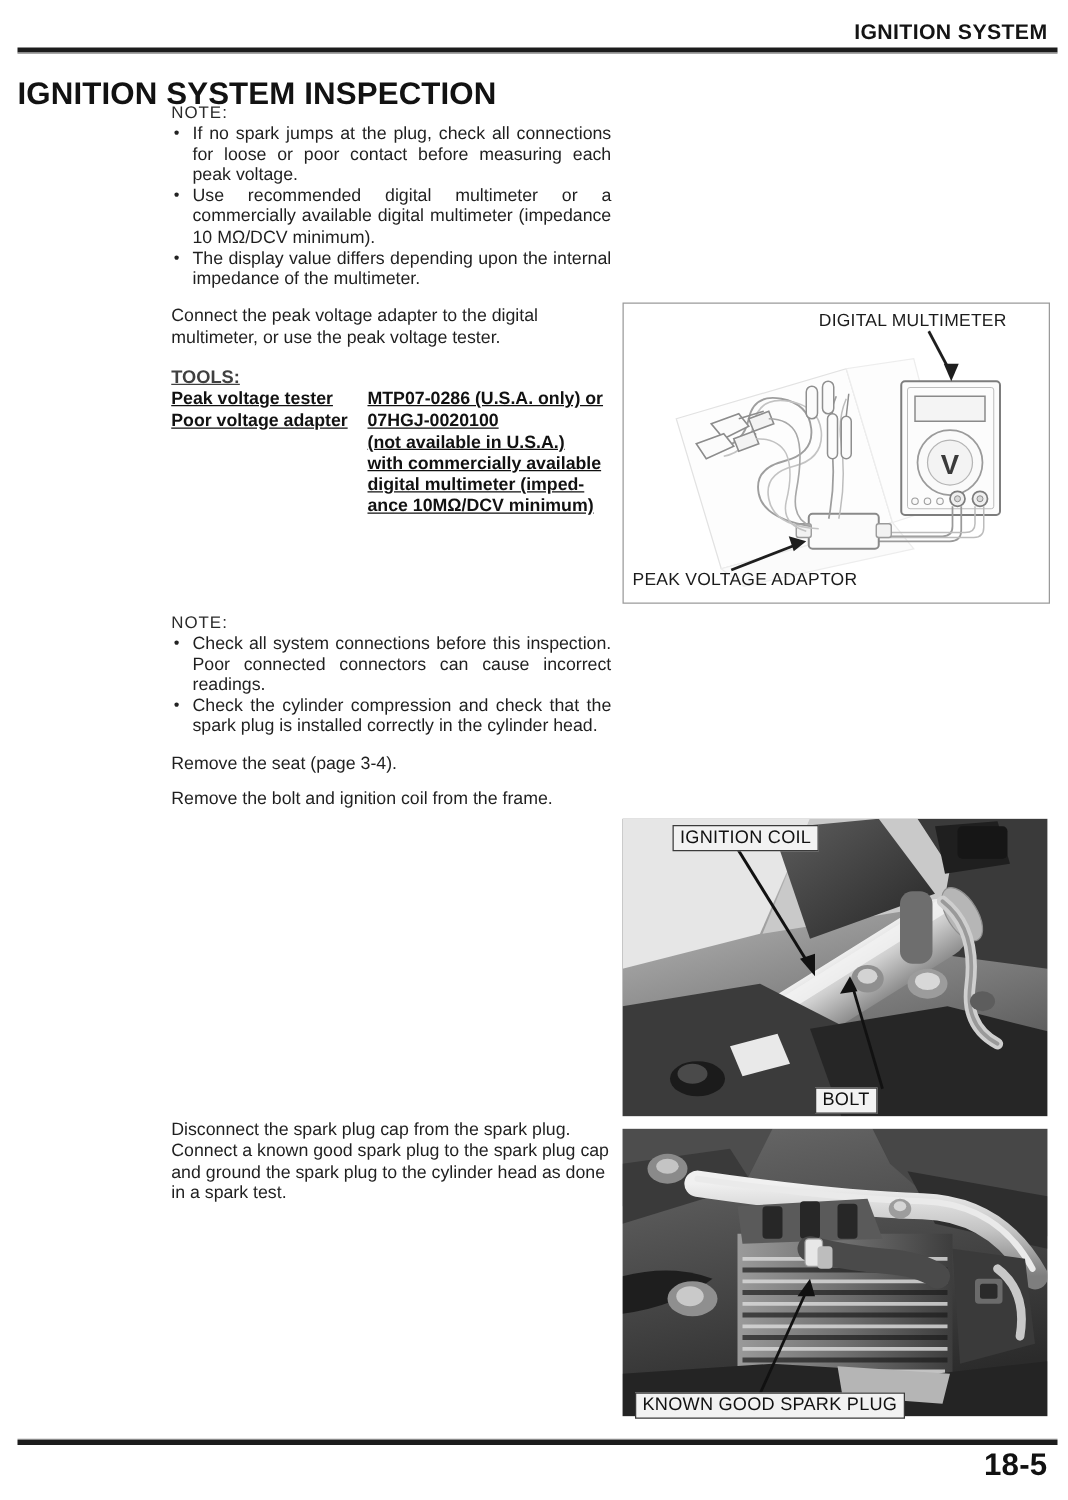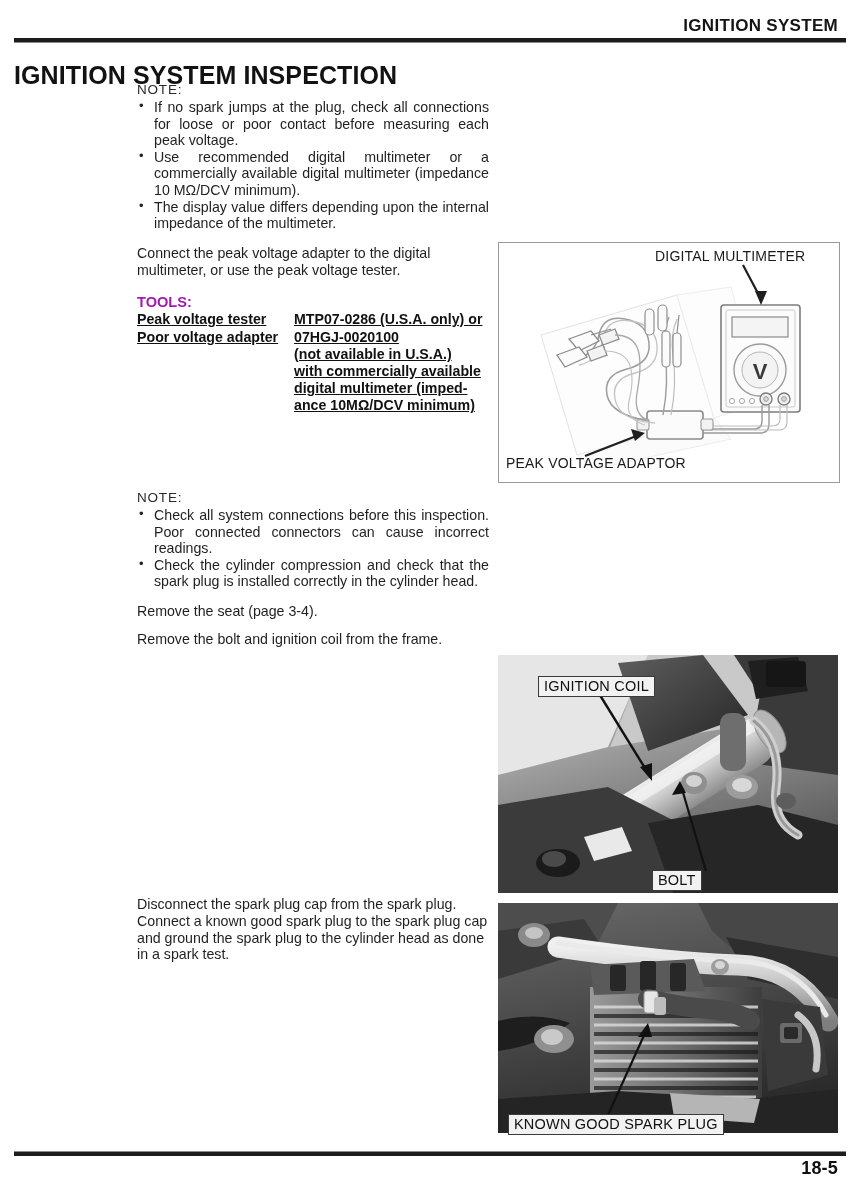--- a/index.html
+++ b/index.html
@@ -92,22 +92,23 @@
     font-size: 14.2px;
     line-height: 16.8px;
     color: #1f1f1f;
     margin-top: 13px;
   }
   .para.tight { margin-top: 11px; }
 
   .tools-head {
     font-size: 14.6px;
     font-weight: bold;
-    color: #a21caf;
+    color: #404040;
     margin-top: 16px;
+    text-decoration: underline;
   }
   .tools-table {
     margin-top: 1px;
     font-size: 14.2px;
     font-weight: bold;
     color: #111;
     line-height: 17.2px;
     text-decoration: underline;
   }
   .tools-row { display: flex; }
@@ -166,21 +167,21 @@
     position: absolute;
     left: 0; right: 0;
     top: -1px;
     height: 1px;
     background: #8a8a8a;
   }
   .page-num {
     position: absolute;
     right: 16px;
     top: 1158px;
-    font-size: 18px;
+    font-size: 25px;
     font-weight: bold;
     color: #111;
     letter-spacing: 0.2px;
   }
 
   svg { display: block; }
 </style>
 </head>
 <body>
 
@@ -359,21 +360,21 @@
     <g>
       <path d="M92,24 L150,118" stroke="#111" stroke-width="2.4" fill="none"></path>
       <polygon points="154,126 142,112 154,108" fill="#111"></polygon>
     </g>
     <g>
       <path d="M208,216 L184,134" stroke="#111" stroke-width="2.2" fill="none"></path>
       <polygon points="182,126 174,140 188,138" fill="#111"></polygon>
     </g>
   </svg>
 </div>
-<div class="cap-box" style="left:538px; top:676px;">IGNITION COIL</div>
+<div class="cap-box" style="left:538px; top:660px;">IGNITION COIL</div>
 <div class="cap-box" style="left:652px; top:870px;">BOLT</div>
 
 <div class="fig fig-photo" style="left:498px; top:903px; width:340px; height:230px;">
   <svg width="340" height="230" viewBox="0 0 340 230">
     <defs>
       <linearGradient id="g3bg" x1="0" y1="0" x2="0.3" y2="1">
         <stop offset="0%" stop-color="#6a6a6a"></stop>
         <stop offset="100%" stop-color="#2b2b2b"></stop>
       </linearGradient>
       <linearGradient id="g3pipe" x1="0" y1="0" x2="0" y2="1">

